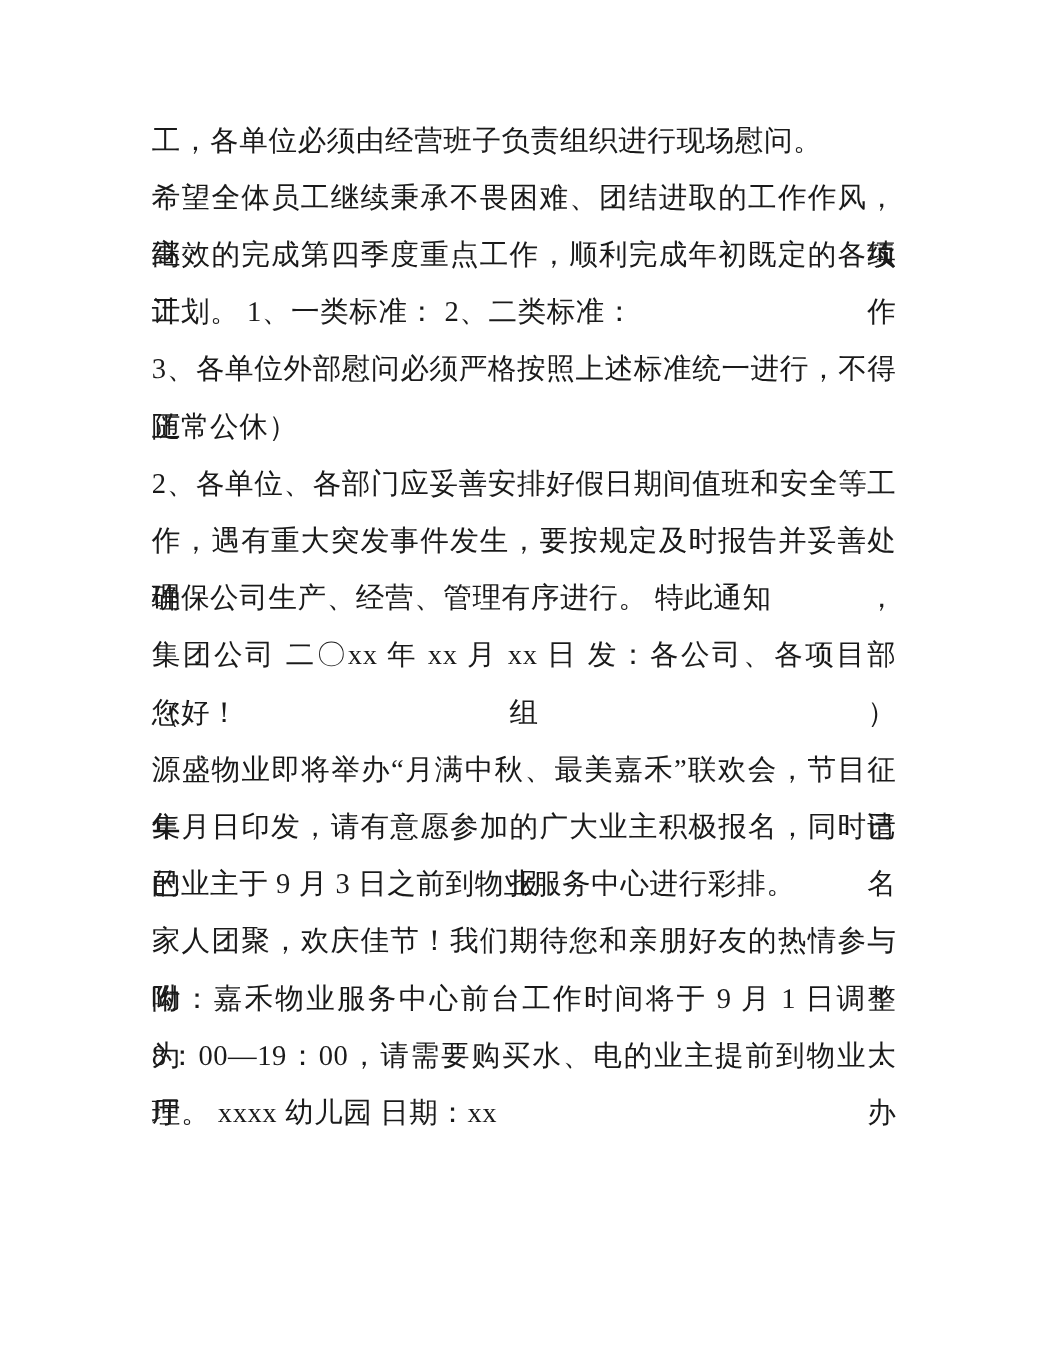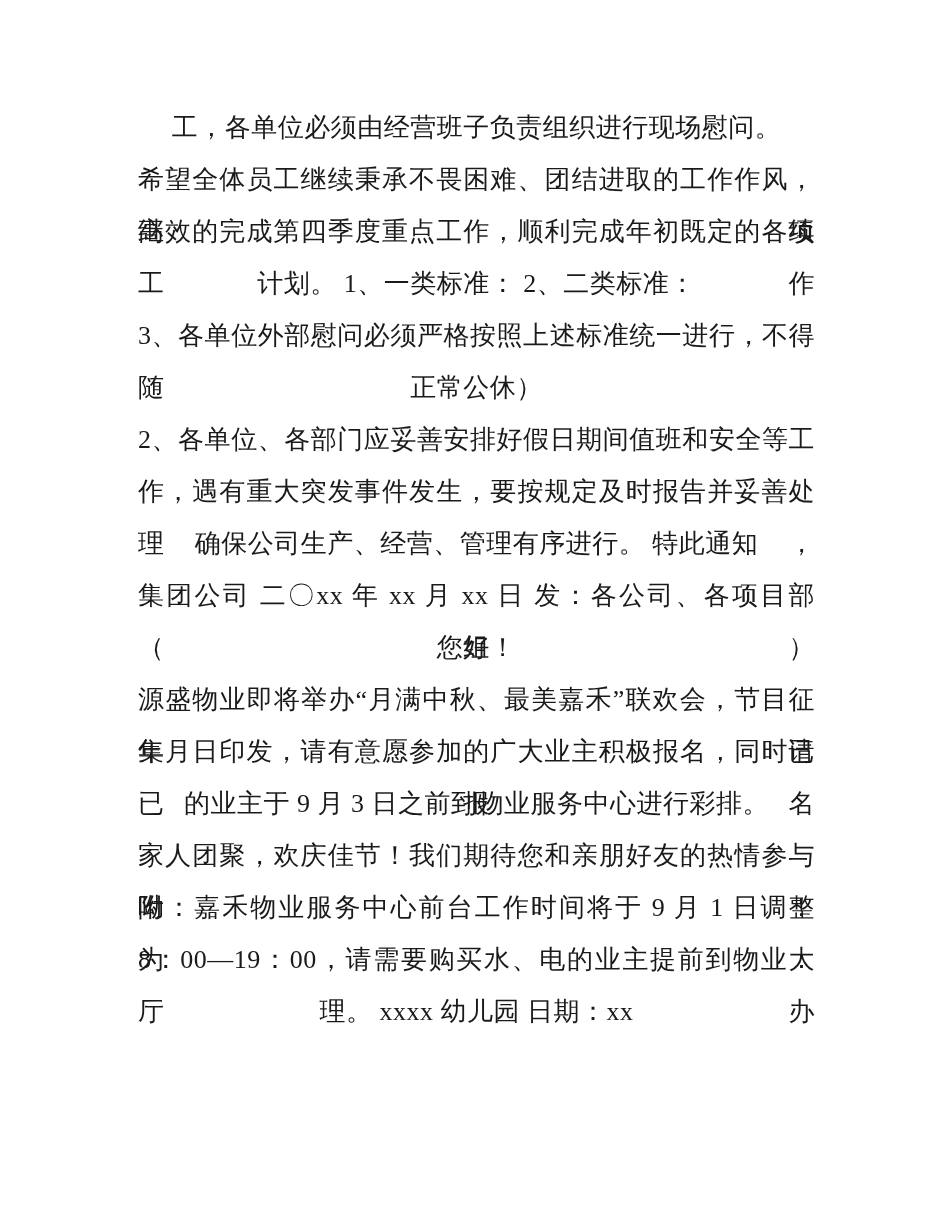--- a/index.html
+++ b/index.html
@@ -20,21 +20,21 @@
     left: 138px;
     top: 102px;
     width: 677px;
     font-size: 26px;
     line-height: 52px;
     color: #1a1a1a;
     letter-spacing: 0.5px;
   }
   .line {
     white-space: pre-wrap;
-    text-align: center;
+    text-align: left;
     height: 52px;
     overflow: visible;
   }
   .line.full {
     text-align: justify;
     text-align-last: justify;
   }
 </style>
 </head>
 <body>

